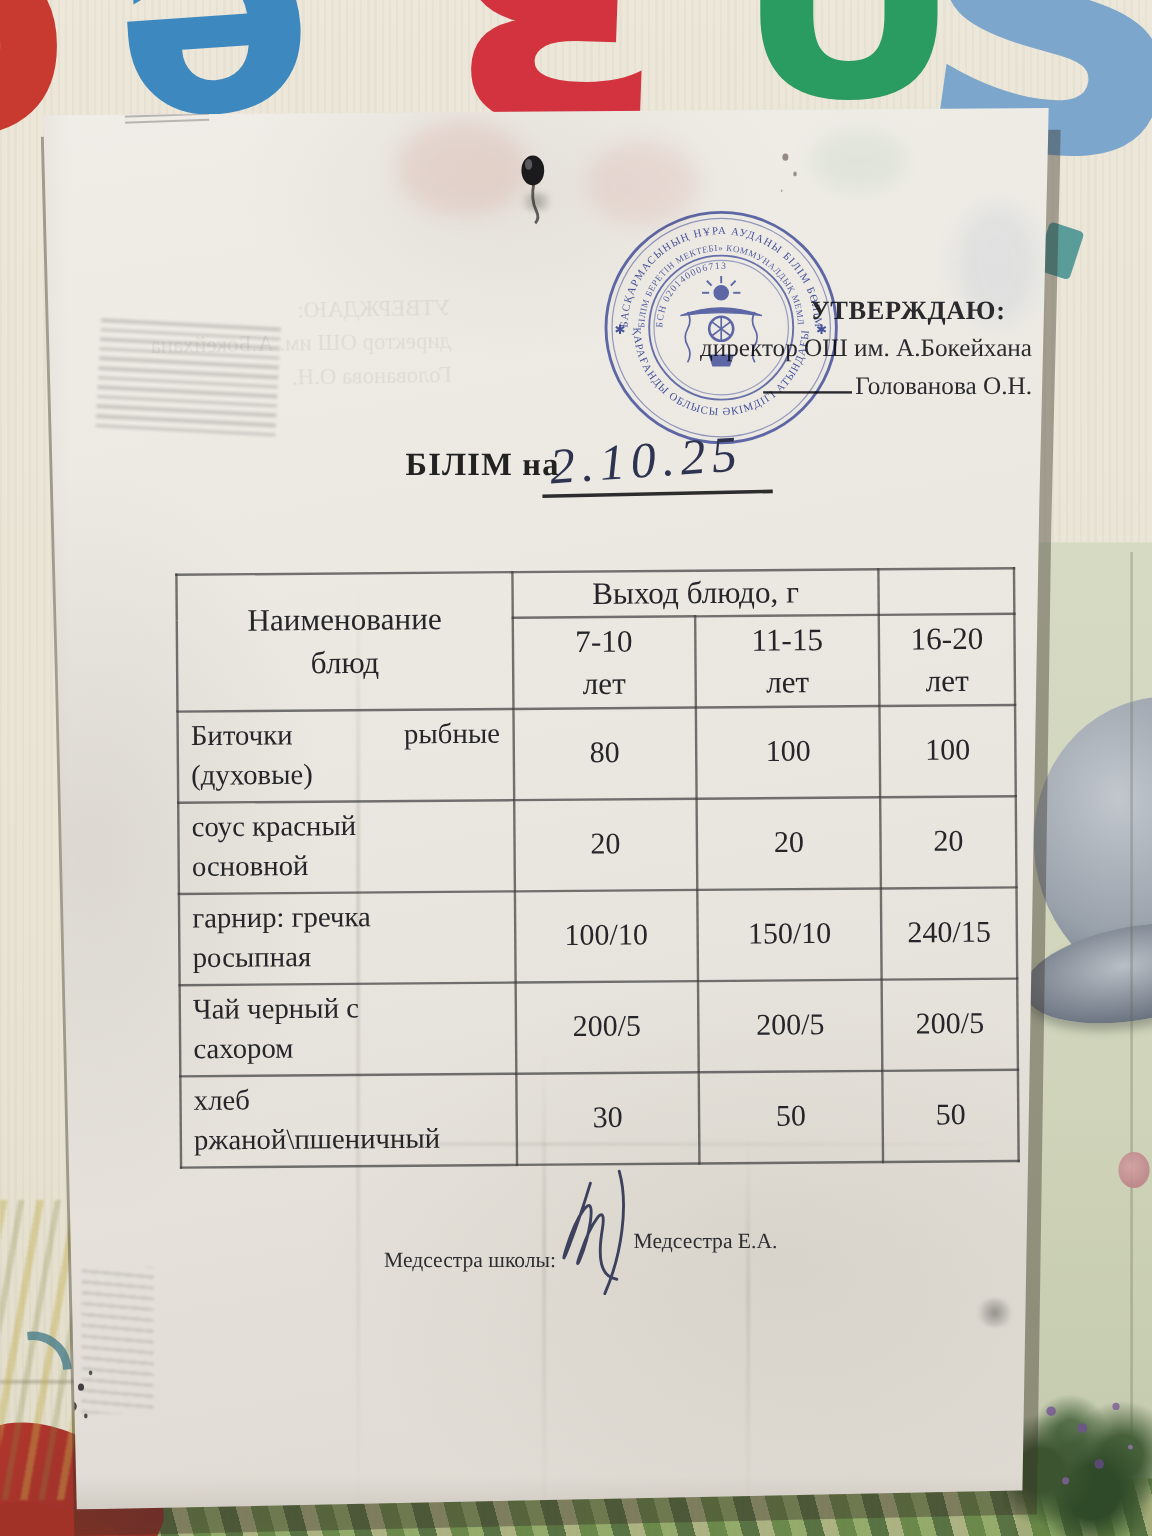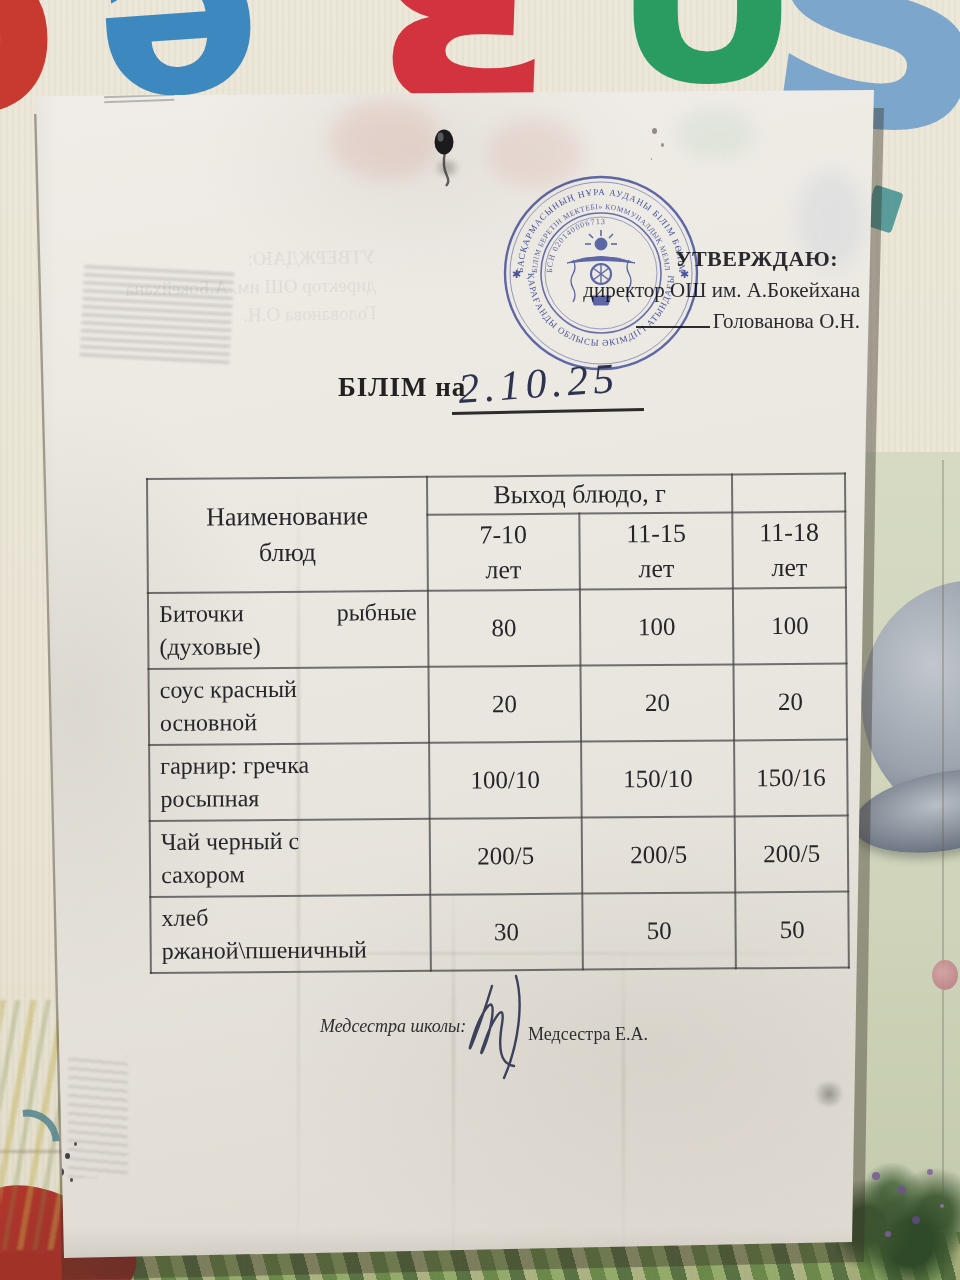--- a/index.html
+++ b/index.html
@@ -133,21 +133,21 @@
   #menu-table td,#menu-table th{border:2px solid rgba(55,55,55,.68);font-weight:normal;
     vertical-align:middle;}
   .h-name{font-size:26px;text-align:center;line-height:36px;}
   .h-out{font-size:26px;text-align:center;height:34px;}
   .h-age{font-size:26px;text-align:center;line-height:35px;height:72px;}
   .c-name{font-size:24px;text-align:left;padding:4px 10px;line-height:33px;}
   .c-val{font-size:25px;text-align:center;}
   .jline{display:block;text-align:justify;text-align-last:justify;}
 
   
-  .nurse{left:320px;top:1016px;font-size:18px;color:#2d2d32;font-style:italic;}
+  .nurse{left:320px;top:1040px;font-size:18px;color:#2d2d32;}
   .nurse-name{left:528px;top:1024px;font-size:18px;color:#2d2d32;}
   .sig-svg{left:448px;top:972px;}
 
   svg text{font-family:"Liberation Serif","DejaVu Serif",serif;}
   .stamp-svg{left:496px;top:168px;mix-blend-mode:multiply;opacity:.92;}
 </style>
 </head>
 <body>
 
 <div id="wall" class="abs">
@@ -288,21 +288,21 @@
     <tr>
       <th class="h-age">
         <span style="display:block">7-10</span>
         <span style="display:block">лет</span>
       </th>
       <th class="h-age">
         <span style="display:block">11-15</span>
         <span style="display:block">лет</span>
       </th>
       <th class="h-age">
-        <span style="display:block">11-18</span>
+        <span style="display:block">16-20</span>
         <span style="display:block">лет</span>
       </th>
     </tr>
     <tr style="height:74px">
       <td class="c-name">
         <span class="jline">Биточки рыбные</span>
         <span style="display:block">(духовые)</span>
       </td>
       <td class="c-val">80</td>
       <td class="c-val">100</td>
@@ -317,21 +317,21 @@
       <td class="c-val">20</td>
       <td class="c-val">20</td>
     </tr>
     <tr style="height:69px">
       <td class="c-name">
         <span style="display:block">гарнир: гречка</span>
         <span style="display:block">росыпная</span>
       </td>
       <td class="c-val">100/10</td>
       <td class="c-val">150/10</td>
-      <td class="c-val">150/16</td>
+      <td class="c-val">240/15</td>
     </tr>
     <tr style="height:69px">
       <td class="c-name">
         <span style="display:block">Чай черный с</span>
         <span style="display:block">сахором</span>
       </td>
       <td class="c-val">200/5</td>
       <td class="c-val">200/5</td>
       <td class="c-val">200/5</td>
     </tr>

